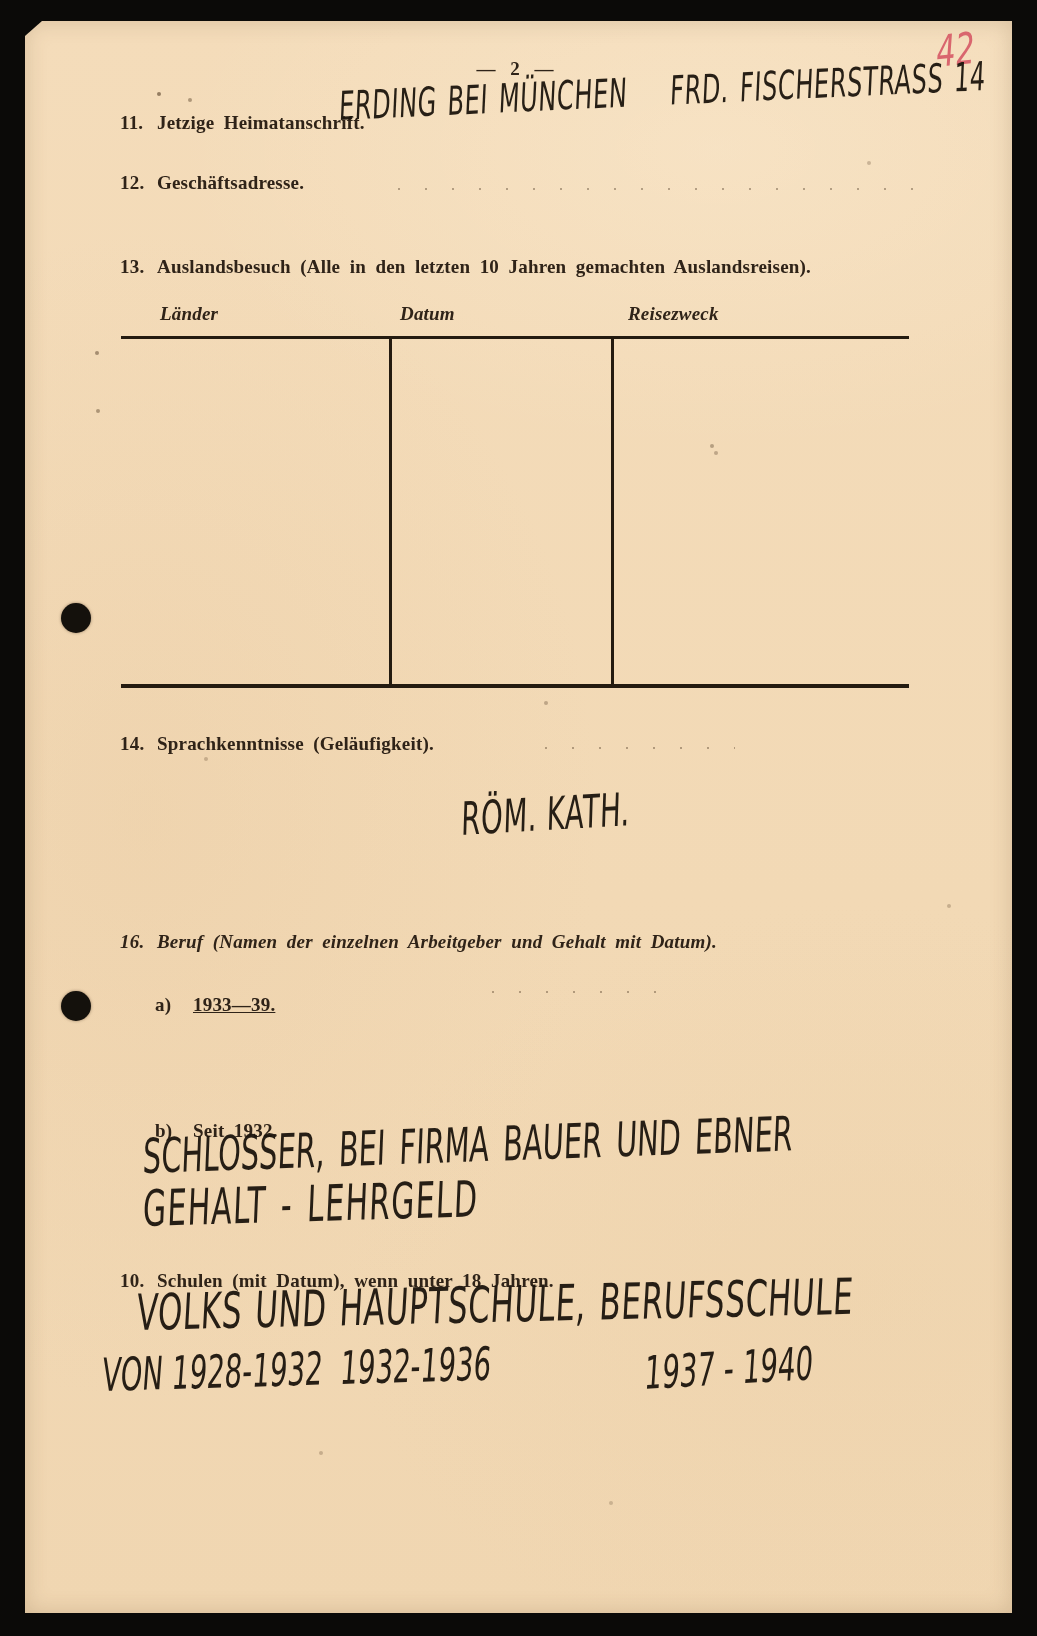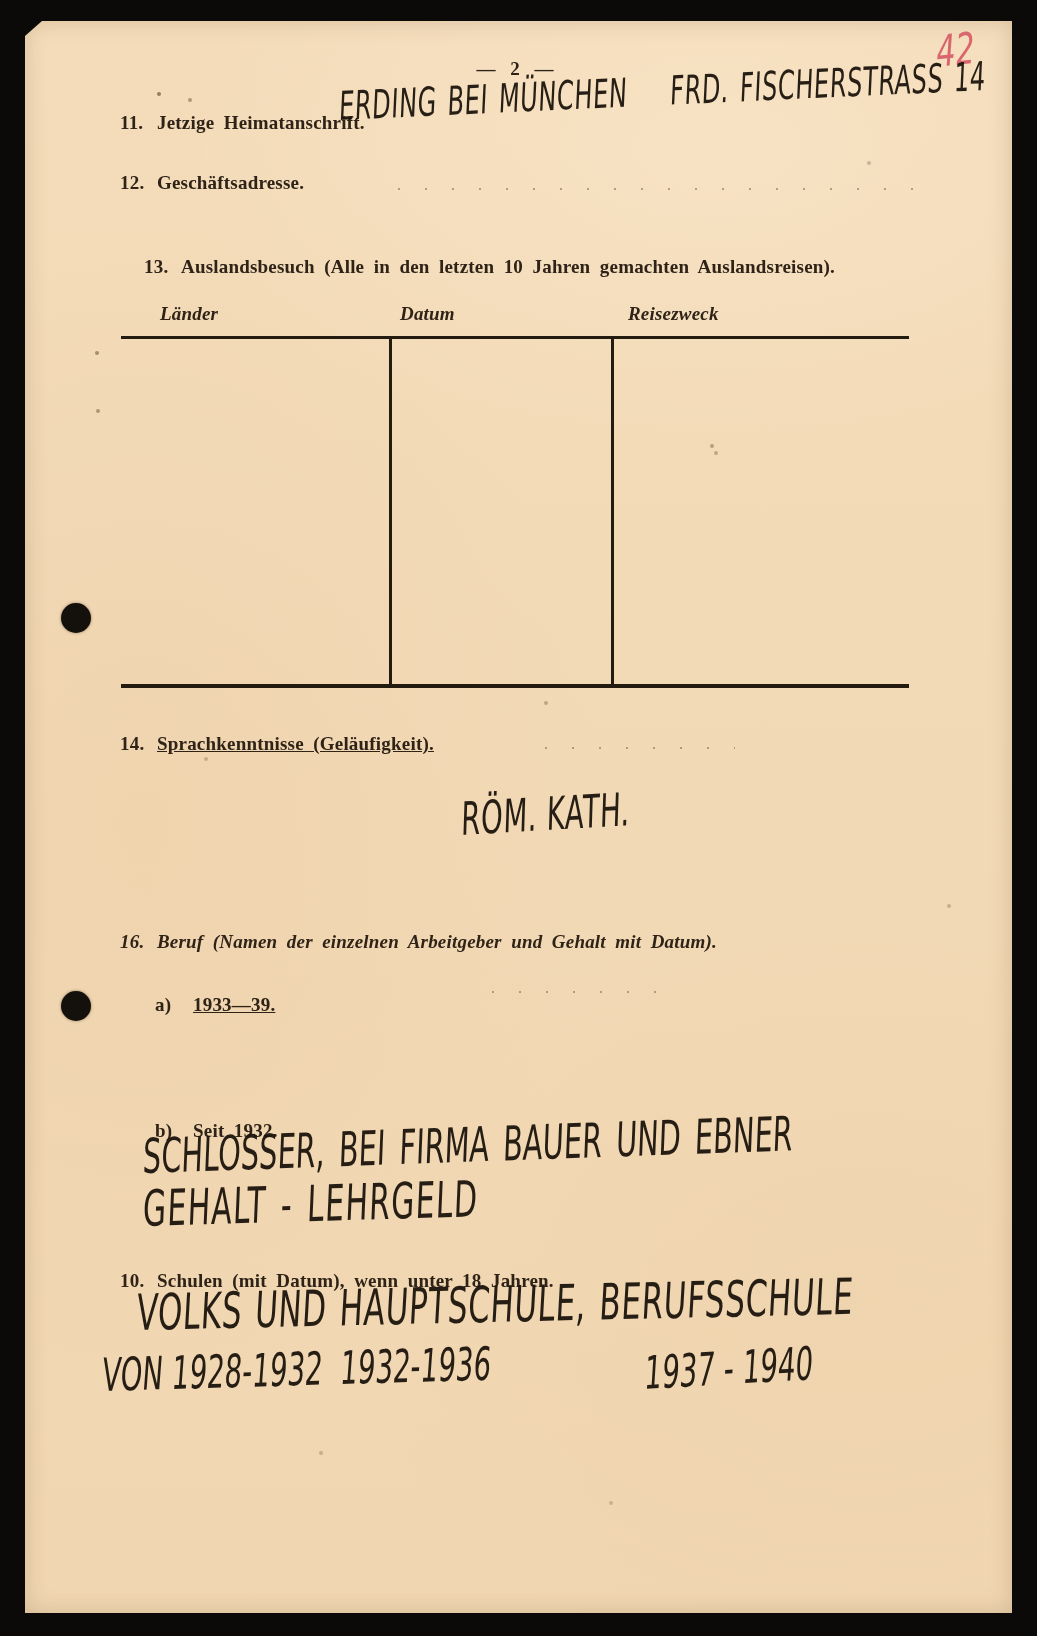--- a/index.html
+++ b/index.html
@@ -55,33 +55,33 @@
   <div class="print qrow" style="left:120px;top:112px;">
     <span class="qnum">11.</span><span>Jetzige Heimatanschrift.</span>
   </div>
   <div class="hand" style="left:340px;top:86px;font-size:40px;letter-spacing:1px;word-spacing:4px;transform:scaleX(0.60) skewX(-6deg) rotate(-1.6deg);">ERDING BEI MÜNCHEN    FRD. FISCHERSTRASS 14</div>
 
   <div class="print qrow" style="left:120px;top:172px;">
     <span class="qnum">12.</span><span>Geschäftsadresse.</span>
   </div>
   <div class="dots" style="left:398px;top:188px;width:540px;"></div>
 
-  <div class="print qrow" style="left:120px;top:256px;margin-left:24px;">
+  <div class="print qrow" style="left:120px;top:256px;">
     <span class="qnum">13.</span><span>Auslandsbesuch (Alle in den letzten 10 Jahren gemachten Auslandsreisen).</span>
   </div>
 
   <div class="print th" style="left:160px;top:303px;width:155px;">Länder</div>
   <div class="print th" style="left:400px;top:303px;width:155px;">Datum</div>
   <div class="print th" style="left:628px;top:303px;width:168px;">Reisezweck</div>
   <div class="rule-h" style="left:121px;top:336px;width:788px;height:3px;"></div>
   <div class="rule-v" style="left:389px;top:338px;width:2.5px;height:346px;"></div>
   <div class="rule-v" style="left:611px;top:338px;width:2.5px;height:346px;"></div>
   <div class="rule-h" style="left:121px;top:684px;width:788px;height:4px;"></div>
 
-  <div class="print qrow" style="left:120px;top:733px;text-decoration:underline;">
+  <div class="print qrow" style="left:120px;top:733px;">
     <span class="qnum">14.</span><span>Sprachkenntnisse (Geläufigkeit).</span>
   </div>
   <div class="dots" style="left:545px;top:747px;width:190px;"></div>
 
   <div class="hand" style="left:462px;top:796px;font-size:46px;letter-spacing:1px;transform:scaleX(0.60) skewX(-5deg) rotate(-2deg);">RÖM. KATH.</div>
 
   <div class="print qrow" style="left:120px;top:931px;font-style:italic;">
     <span class="qnum">16.</span><span>Beruf (Namen der einzelnen Arbeitgeber und Gehalt mit Datum).</span>
   </div>
   <div class="print qrow" style="left:155px;top:994px;text-decoration:underline;">

